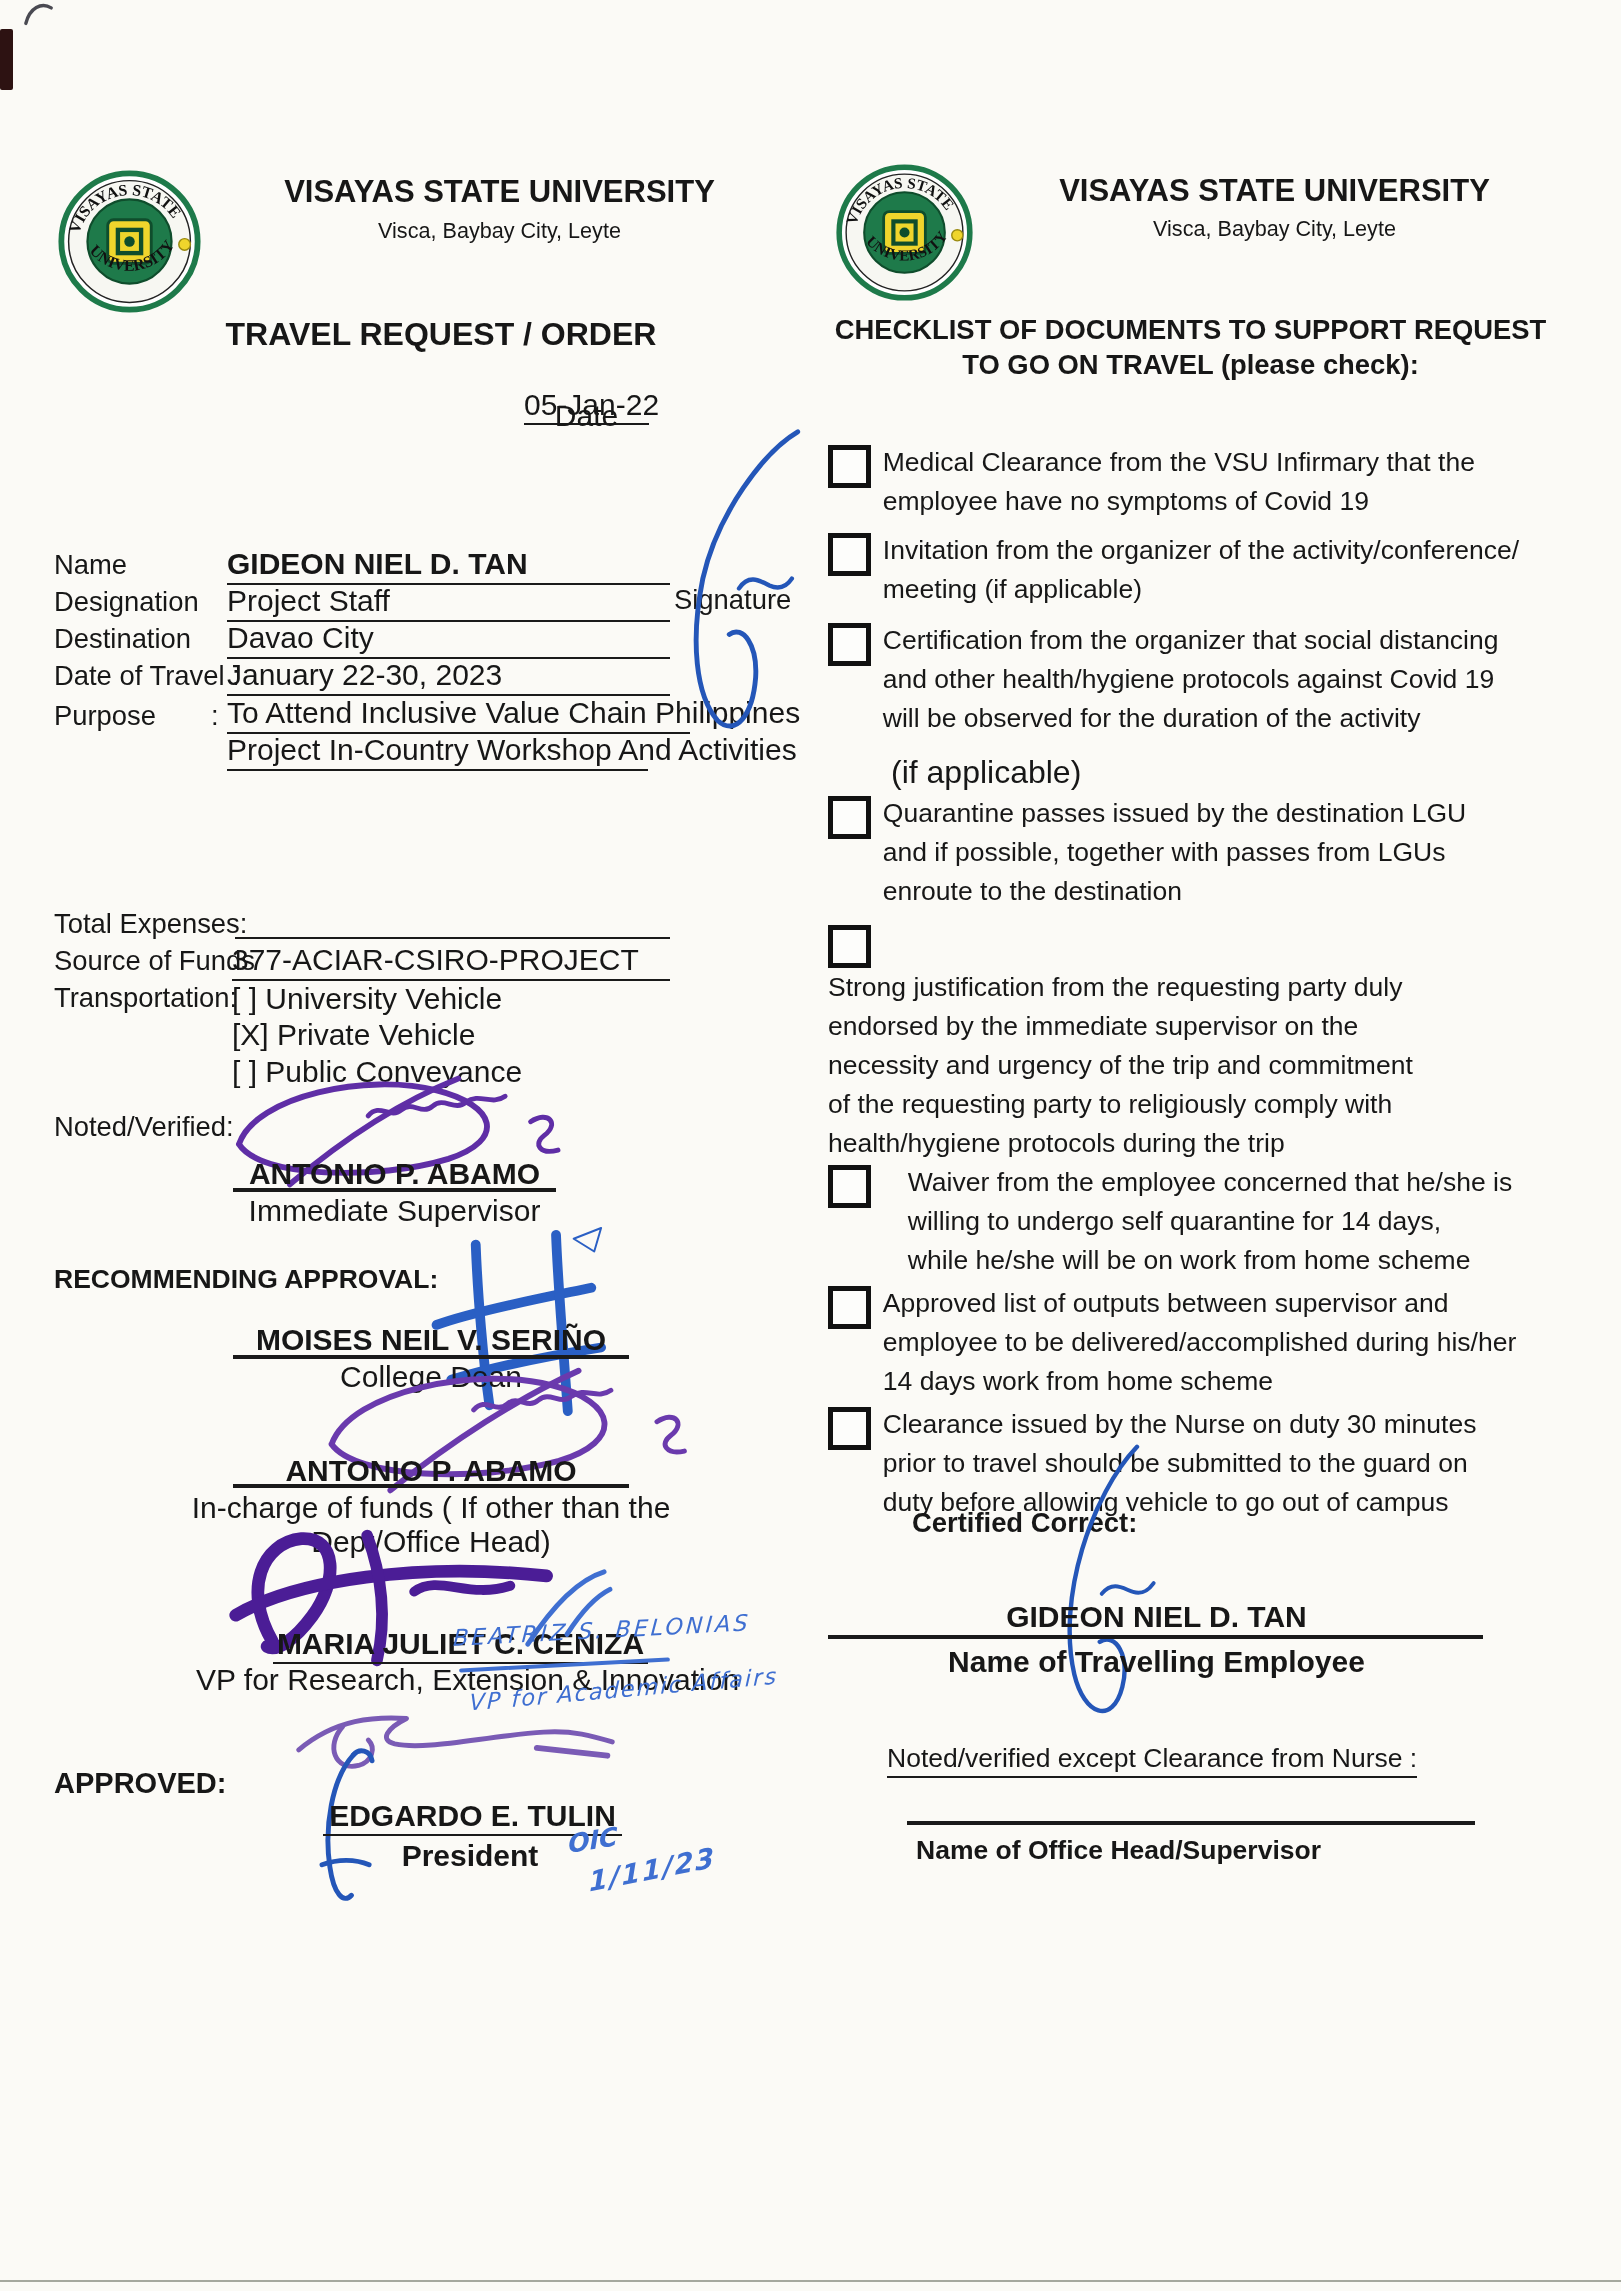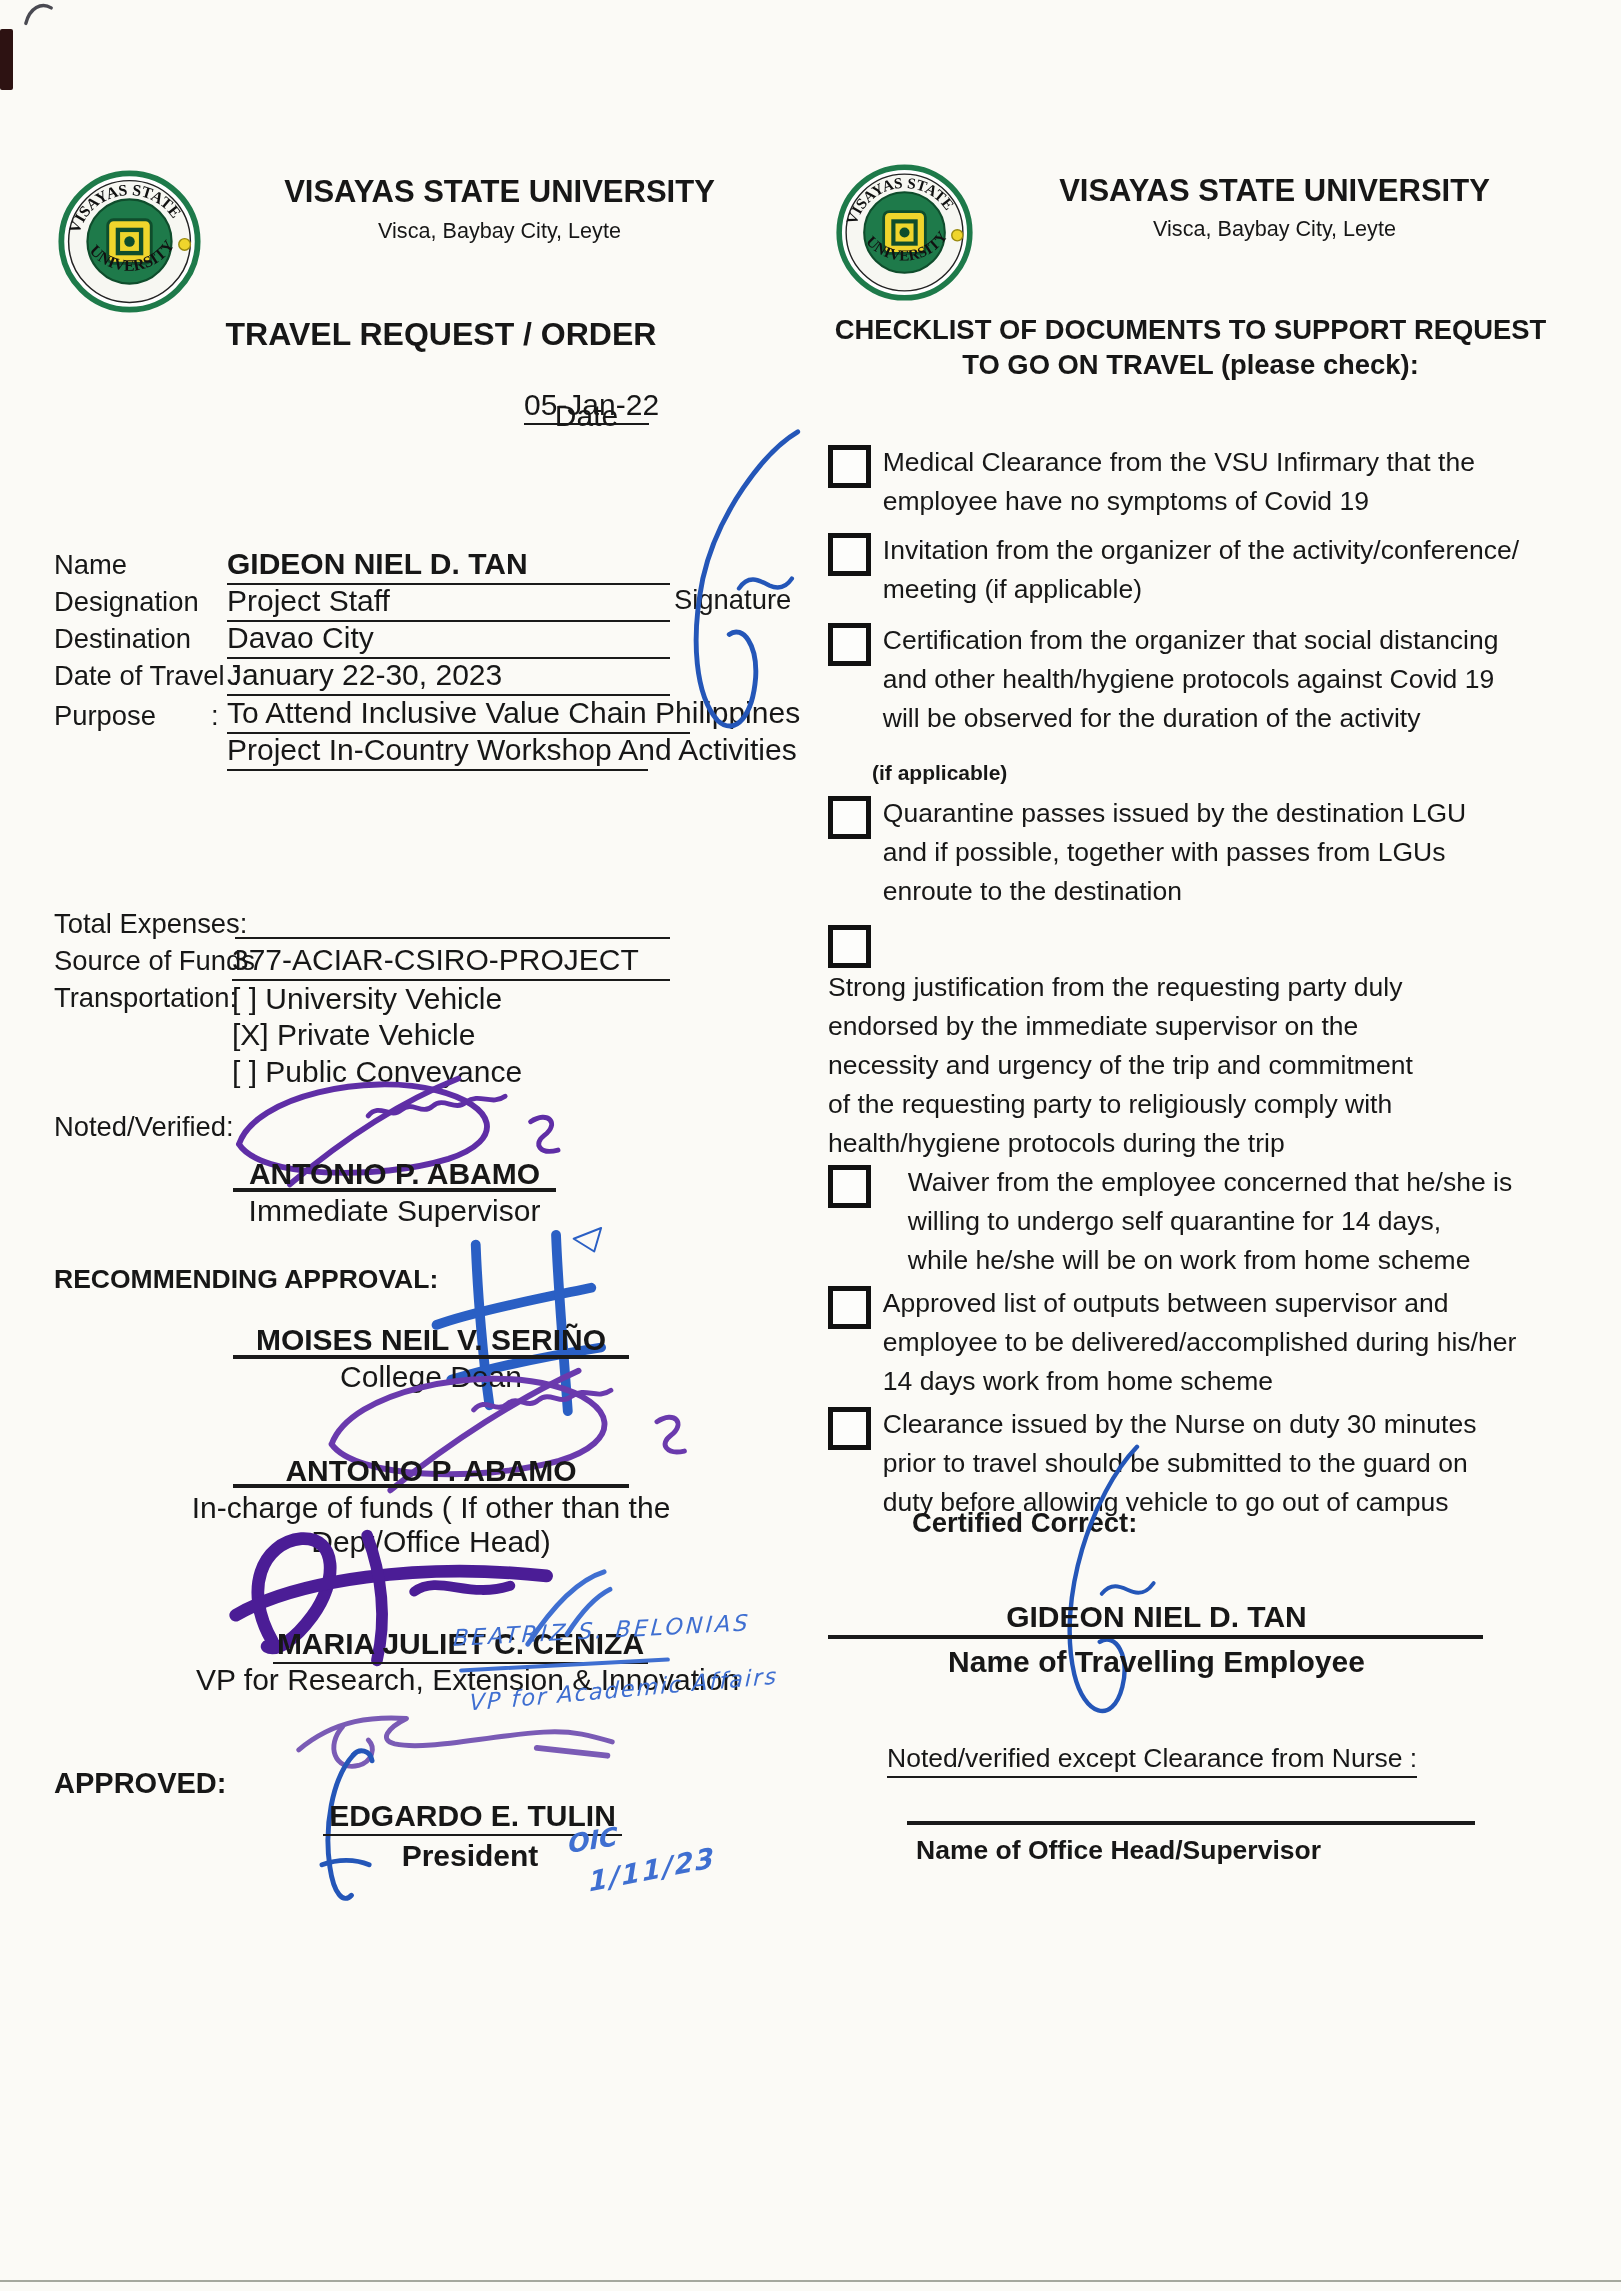--- a/index.html
+++ b/index.html
@@ -17,21 +17,21 @@
   .lbl{font-size:27.4px;}
   .val{font-size:30px;}
   .fieldline{padding-bottom:2px;}
   .sig path{fill:none;stroke-linecap:round;stroke-linejoin:round;}
   .hand{font-family:"DejaVu Sans", sans-serif;font-style:italic;color:#3f6fd1;}
   
   .cl-item{display:flex;align-items:flex-start;}
   .cl-box{width:33px;height:33px;border:5.9px solid #111;background:#fdfdfb;flex:0 0 auto;margin-right:11.8px;margin-top:2px;}
   .cl-text{font-size:26.5px;line-height:39px;}
   .cl-text div{white-space:nowrap;}
-  .cl-note{font-size:21px;line-height:39px;margin-left:44px;white-space:nowrap;font-weight:bold;}
+  .cl-note{font-size:32px;line-height:39px;margin-left:63px;white-space:nowrap;}
   .caption{font-size:26.5px;}
   .thickline{background:#1a1a1a;height:3.9px;}
 </style>
 </head>
 <body>
 
 <div class="abs" style="left:0;top:29px;width:12.7px;height:61px;background:#2d1212;border-radius:2px;"></div>
 <svg class="abs sig" style="left:19.6px;top:0;" width="39" height="27.4" viewBox="0 0 40 28">
   <path d="M6,24 C10,8 22,2 32,8" stroke="#4a4a52" stroke-width="3.5"></path>
 </svg>

